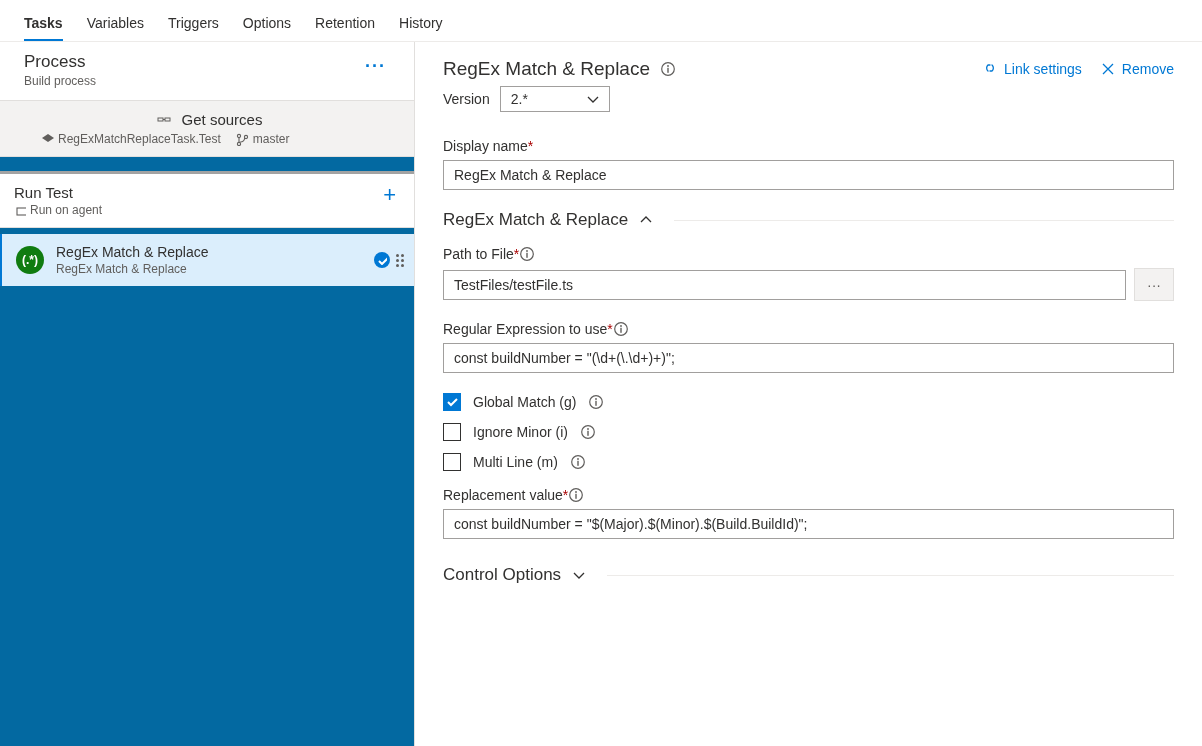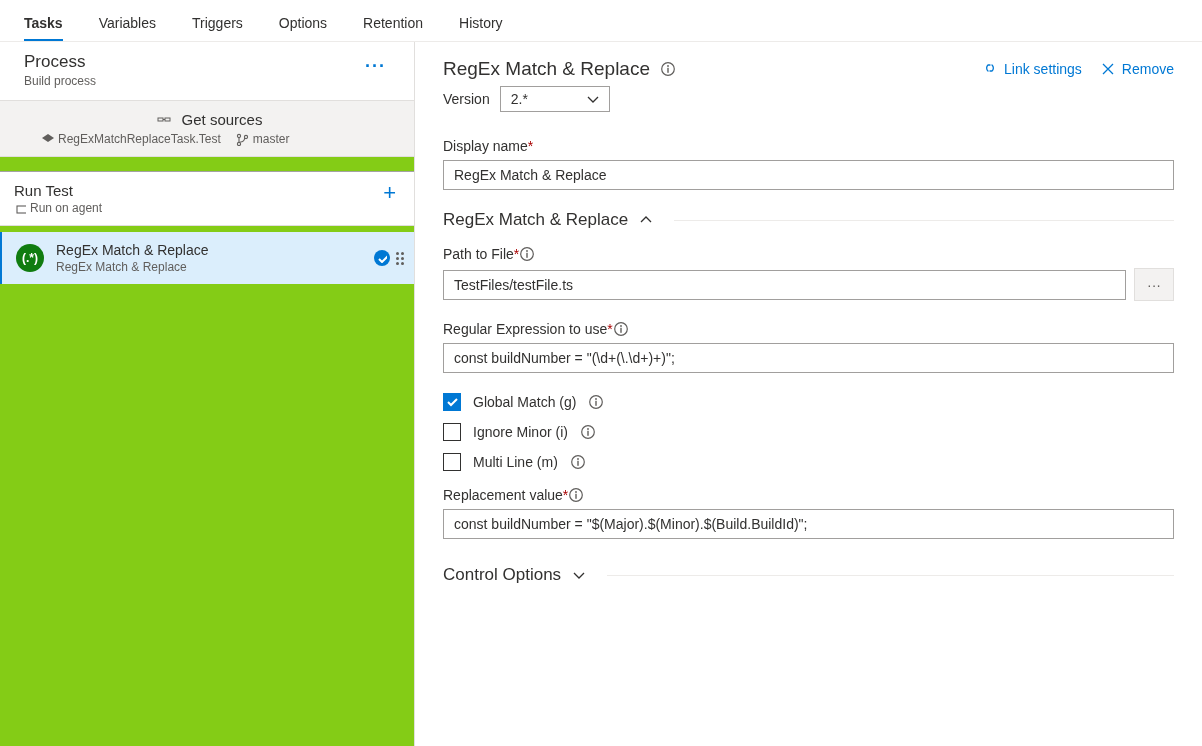--- a/index.html
+++ b/index.html
@@ -6,21 +6,21 @@
   html, body {
     margin: 0; padding: 0;
     font-family: "Segoe UI", -apple-system, BlinkMacSystemFont, sans-serif;
     font-size: 14px;
     color: #323130;
     background: #fff;
     height: 100%;
   }
   .tabs {
     display: flex;
-    gap: 36px;
+    gap: 24px;
     padding: 0 24px;
     border-bottom: 1px solid #edebe9;
     height: 42px;
     align-items: flex-end;
   }
   .tab {
     padding-bottom: 10px;
     cursor: pointer;
     color: #323130;
     position: relative;
@@ -36,21 +36,21 @@
     height: 2px;
     background: #0078d4;
   }
   .main {
     display: flex;
     height: calc(100% - 42px);
   }
   .sidebar {
     width: 415px;
     border-right: 1px solid #e1dfdd;
-    background: #84cc16;
+    background: #0369a1;
     display: flex;
     flex-direction: column;
   }
   .process-header {
     padding: 10px 24px 12px 24px;
     display: flex;
     justify-content: space-between;
     align-items: flex-start;
     background: #fff;
     border-bottom: 1px solid #e1dfdd;
@@ -80,21 +80,21 @@
   .gs-row2 {
     display:flex; align-items:center; gap:14px;
     padding-left: 32px;
     margin-top: 4px;
     font-size:12px; color:#605e5c;
   }
   .gs-row2 .seg { display:flex; align-items:center; gap:4px;}
   .phase-item {
     background:#fff;
     padding: 10px 12px 10px 14px;
-    border-top:1px solid #a3a3a3;
+    border-top:3px solid #a3a3a3;
     border-bottom:1px solid #e1dfdd;
     margin-top: 14px;
     display:flex;
     justify-content: space-between;
     align-items:flex-start;
   }
   .phase-item .p-left { display:flex; flex-direction:column; }
   .phase-title { font-size:15px; }
   .phase-sub { font-size:12px; color:#605e5c; display:flex; align-items:center; gap:4px; margin-top:2px;}
   .plus-icon {

